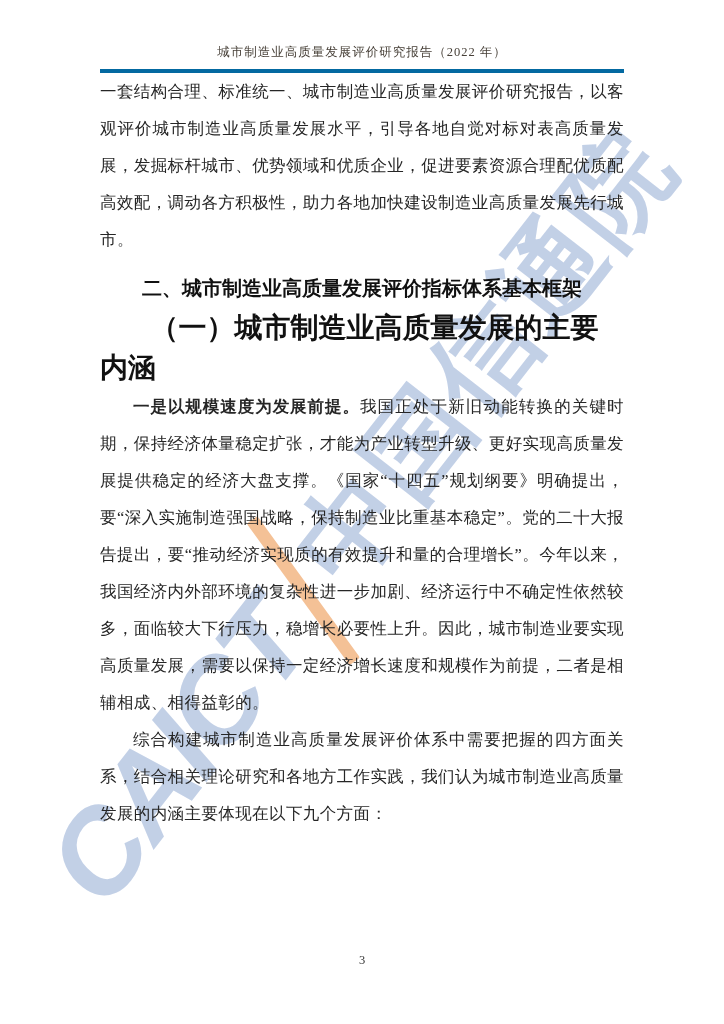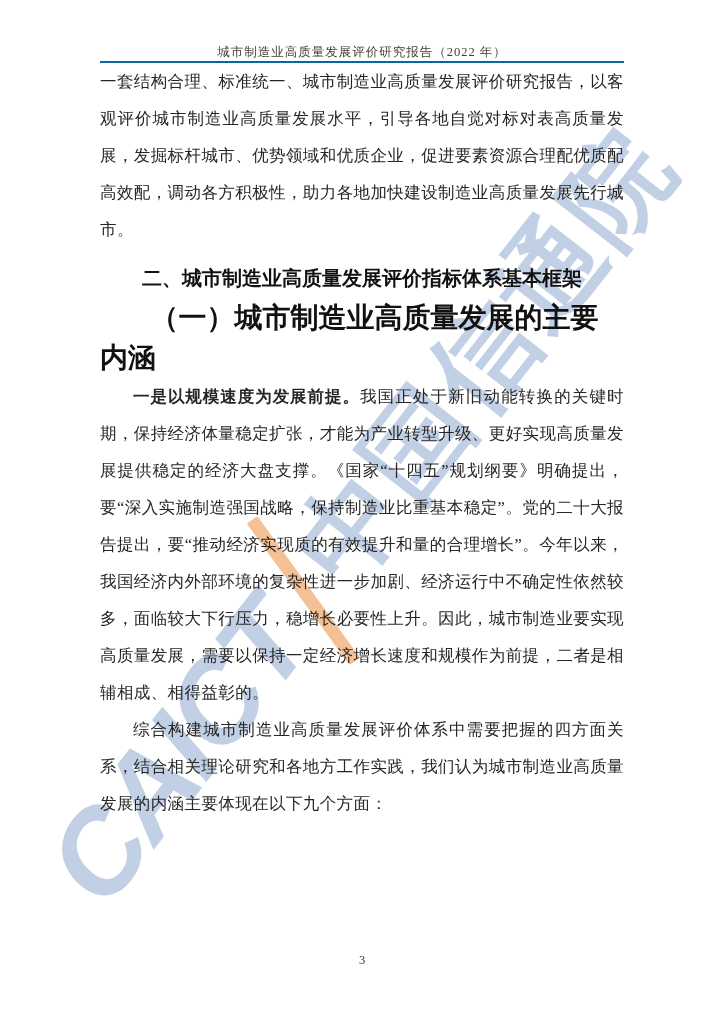--- a/index.html
+++ b/index.html
@@ -42,21 +42,22 @@
     color:var(--wm-color,#b4c5e1);
   }
 
   
   .content { position:relative; z-index:1; padding:44px 100px 0 100px; }
 
   .doc-header {
     text-align:center;
     font-size:12.5px; letter-spacing:1px;
     color:#474038;
-    border-bottom:2px solid #0369a1;
+    padding-bottom:8px;
+    border-bottom:4px solid #0369a1;
   }
 
   p.para {
     margin:0;
     font-size:16.5px;
     line-height:37px;
     letter-spacing:0.4px;
     text-align:justify;
     text-justify:inter-ideograph;
   }

